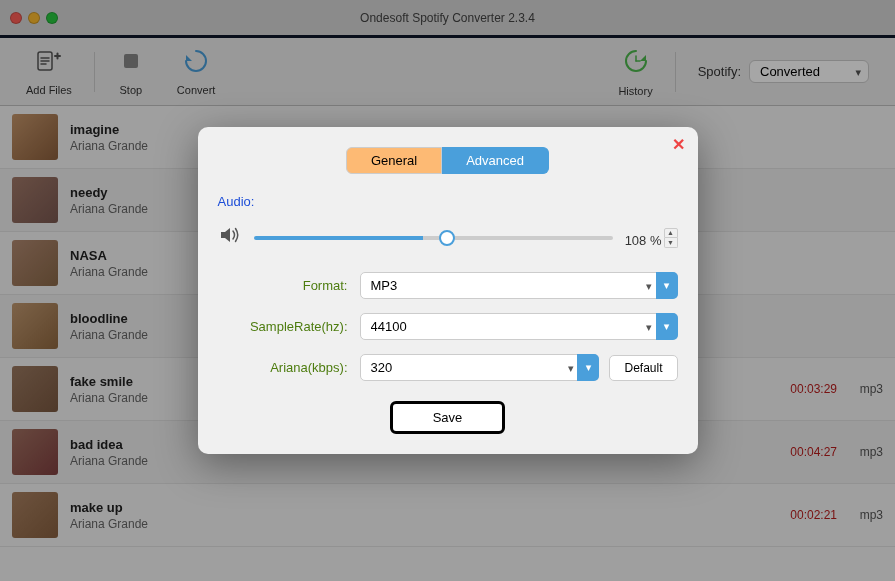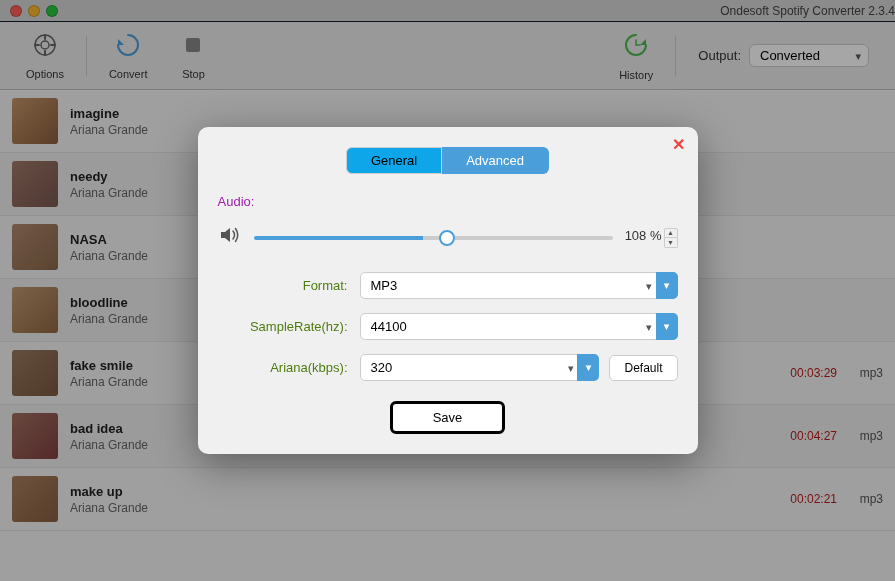--- a/index.html
+++ b/index.html
@@ -8,26 +8,26 @@
       background: #e8e8e8;
       width: 895px;
       height: 581px;
       overflow: hidden;
       position: relative;
     }
 
     
     .titlebar {
       background: #d6d6d6;
-      height: 22px;
-      display: flex;
-      align-items: center;
-      justify-content: flex-end;
+      height: 38px;
+      display: flex;
+      align-items: center;
+      justify-content: center;
       position: relative;
-      border-bottom: 1px solid #0f172a;
+      border-bottom: 3px solid #0f172a;
     }
     .titlebar-buttons {
       position: absolute;
       left: 10px;
       display: flex;
       gap: 6px;
     }
     .tb-btn {
       width: 12px; height: 12px;
       border-radius: 50%;
@@ -199,34 +199,34 @@
       display: flex;
       justify-content: center;
       margin-bottom: 20px;
       gap: 0;
     }
     .tab-btn {
       padding: 5px 24px;
       font-size: 13px;
       cursor: pointer;
       border: 1px solid #ccc;
-      background: #0ea5e9;
+      background: #fdba74;
     }
     .tab-btn:first-child { border-radius: 6px 0 0 6px; }
     .tab-btn:last-child { border-radius: 0 6px 6px 0; border-left: none; }
     .tab-btn.active {
       background: #4a9fdb;
       color: white;
       border-color: #4a9fdb;
     }
 
     
     .section-label {
       font-size: 13px;
-      color: #a21caf;
+      color: #1d4ed8;
       margin-bottom: 14px;
     }
 
     
     .volume-row {
       display: flex;
       align-items: center;
       margin-bottom: 20px;
       gap: 12px;
     }
@@ -374,63 +374,63 @@
     <div class="tb-btn tb-min"></div>
     <div class="tb-btn tb-max"></div>
   </div>
   <span class="titlebar-title">Ondesoft Spotify Converter 2.3.4</span>
 </div>
 
 <div class="toolbar">
   <div class="toolbar-item">
     <span class="toolbar-icon">
       <svg width="26" height="26" viewBox="0 0 26 26" fill="none">
-        <circle cx="13" cy="13" r="10" stroke="#666" stroke-width="1.5" fill="none"></circle>
-        <circle cx="13" cy="13" r="4" stroke="#666" stroke-width="1.5" fill="none"></circle>
-        <line x1="13" y1="3" x2="13" y2="7" stroke="#666" stroke-width="2" stroke-linecap="round"></line>
-        <line x1="13" y1="19" x2="13" y2="23" stroke="#666" stroke-width="2" stroke-linecap="round"></line>
-        <line x1="3" y1="13" x2="7" y2="13" stroke="#666" stroke-width="2" stroke-linecap="round"></line>
-        <line x1="19" y1="13" x2="23" y2="13" stroke="#666" stroke-width="2" stroke-linecap="round"></line>
+        <rect x="2" y="4" width="14" height="18" rx="2" stroke="#555" stroke-width="1.5" fill="none"></rect>
+        <line x1="19" y1="8" x2="24" y2="8" stroke="#555" stroke-width="2" stroke-linecap="round"></line>
+        <line x1="21.5" y1="5.5" x2="21.5" y2="10.5" stroke="#555" stroke-width="2" stroke-linecap="round"></line>
+        <line x1="5" y1="10" x2="13" y2="10" stroke="#555" stroke-width="1.5" stroke-linecap="round"></line>
+        <line x1="5" y1="13" x2="13" y2="13" stroke="#555" stroke-width="1.5" stroke-linecap="round"></line>
+        <line x1="5" y1="16" x2="10" y2="16" stroke="#555" stroke-width="1.5" stroke-linecap="round"></line>
       </svg>
     </span>
-    <span class="toolbar-label">Options</span>
+    <span class="toolbar-label">Add Files</span>
   </div>
   <div class="toolbar-divider"></div>
+  <div class="toolbar-item">
+    <span class="toolbar-icon">
+      <svg width="26" height="26" viewBox="0 0 26 26">
+        <rect x="6" y="6" width="14" height="14" rx="2" fill="#888"></rect>
+      </svg>
+    </span>
+    <span class="toolbar-label">Stop</span>
+  </div>
   <div class="toolbar-item">
     <span class="toolbar-icon">
       <svg width="26" height="26" viewBox="0 0 26 26" fill="none">
         <path d="M13 3 A10 10 0 1 1 3 13" stroke="#4a9fdb" stroke-width="2" stroke-linecap="round" fill="none"></path>
         <polygon points="3,7 3,13 9,13" fill="#4a9fdb"></polygon>
       </svg>
     </span>
     <span class="toolbar-label">Convert</span>
-  </div>
-  <div class="toolbar-item">
-    <span class="toolbar-icon">
-      <svg width="26" height="26" viewBox="0 0 26 26">
-        <rect x="6" y="6" width="14" height="14" rx="2" fill="#888"></rect>
-      </svg>
-    </span>
-    <span class="toolbar-label">Stop</span>
   </div>
   <div class="toolbar-spacer"></div>
   <div class="toolbar-item">
     <span class="toolbar-icon">
       <svg width="28" height="28" viewBox="0 0 28 28" fill="none">
         <path d="M14 4 A10 10 0 1 0 24 14" stroke="#4db84d" stroke-width="2" stroke-linecap="round" fill="none"></path>
         <polygon points="24,8 24,14 18,14" fill="#4db84d"></polygon>
         <line x1="14" y1="9" x2="14" y2="14" stroke="#4db84d" stroke-width="1.5" stroke-linecap="round"></line>
         <line x1="14" y1="14" x2="18" y2="14" stroke="#4db84d" stroke-width="1.5" stroke-linecap="round"></line>
       </svg>
     </span>
     <span class="toolbar-label">History</span>
   </div>
   <div class="toolbar-divider"></div>
   <div class="output-area" style="padding: 0 16px;">
-    <span class="output-label">Output:</span>
+    <span class="output-label">Spotify:</span>
     <div class="output-select-wrapper">
       <select class="output-select">
         <option>Converted</option>
         <option>Downloads</option>
         <option>Desktop</option>
         <option>Custom...</option>
       </select>
     </div>
   </div>
 </div>
@@ -525,21 +525,21 @@
 
     <div class="volume-row">
       <span class="volume-icon">
         <svg width="24" height="24" viewBox="0 0 24 24" fill="none">
           <polygon points="3,9 3,15 7,15 12,19 12,5 7,9" fill="#555"></polygon>
           <path d="M15 8 Q18 12 15 16" stroke="#555" stroke-width="1.5" fill="none" stroke-linecap="round"></path>
           <path d="M17.5 5.5 Q22 12 17.5 18.5" stroke="#555" stroke-width="1.5" fill="none" stroke-linecap="round"></path>
         </svg>
       </span>
       <input type="range" class="volume-slider" min="0" max="200" value="108" style="">
-      <div style="display:flex;align-items:flex-start;">
+      <div style="display:flex;align-items:flex-end;">
         <span class="volume-percent">108 %</span>
         <div class="spinner-btns">
           <button class="spinner-btn">▲</button>
           <button class="spinner-btn">▼</button>
         </div>
       </div>
     </div>
 
     <div class="form-row">
       <span class="form-label">Format:</span>

